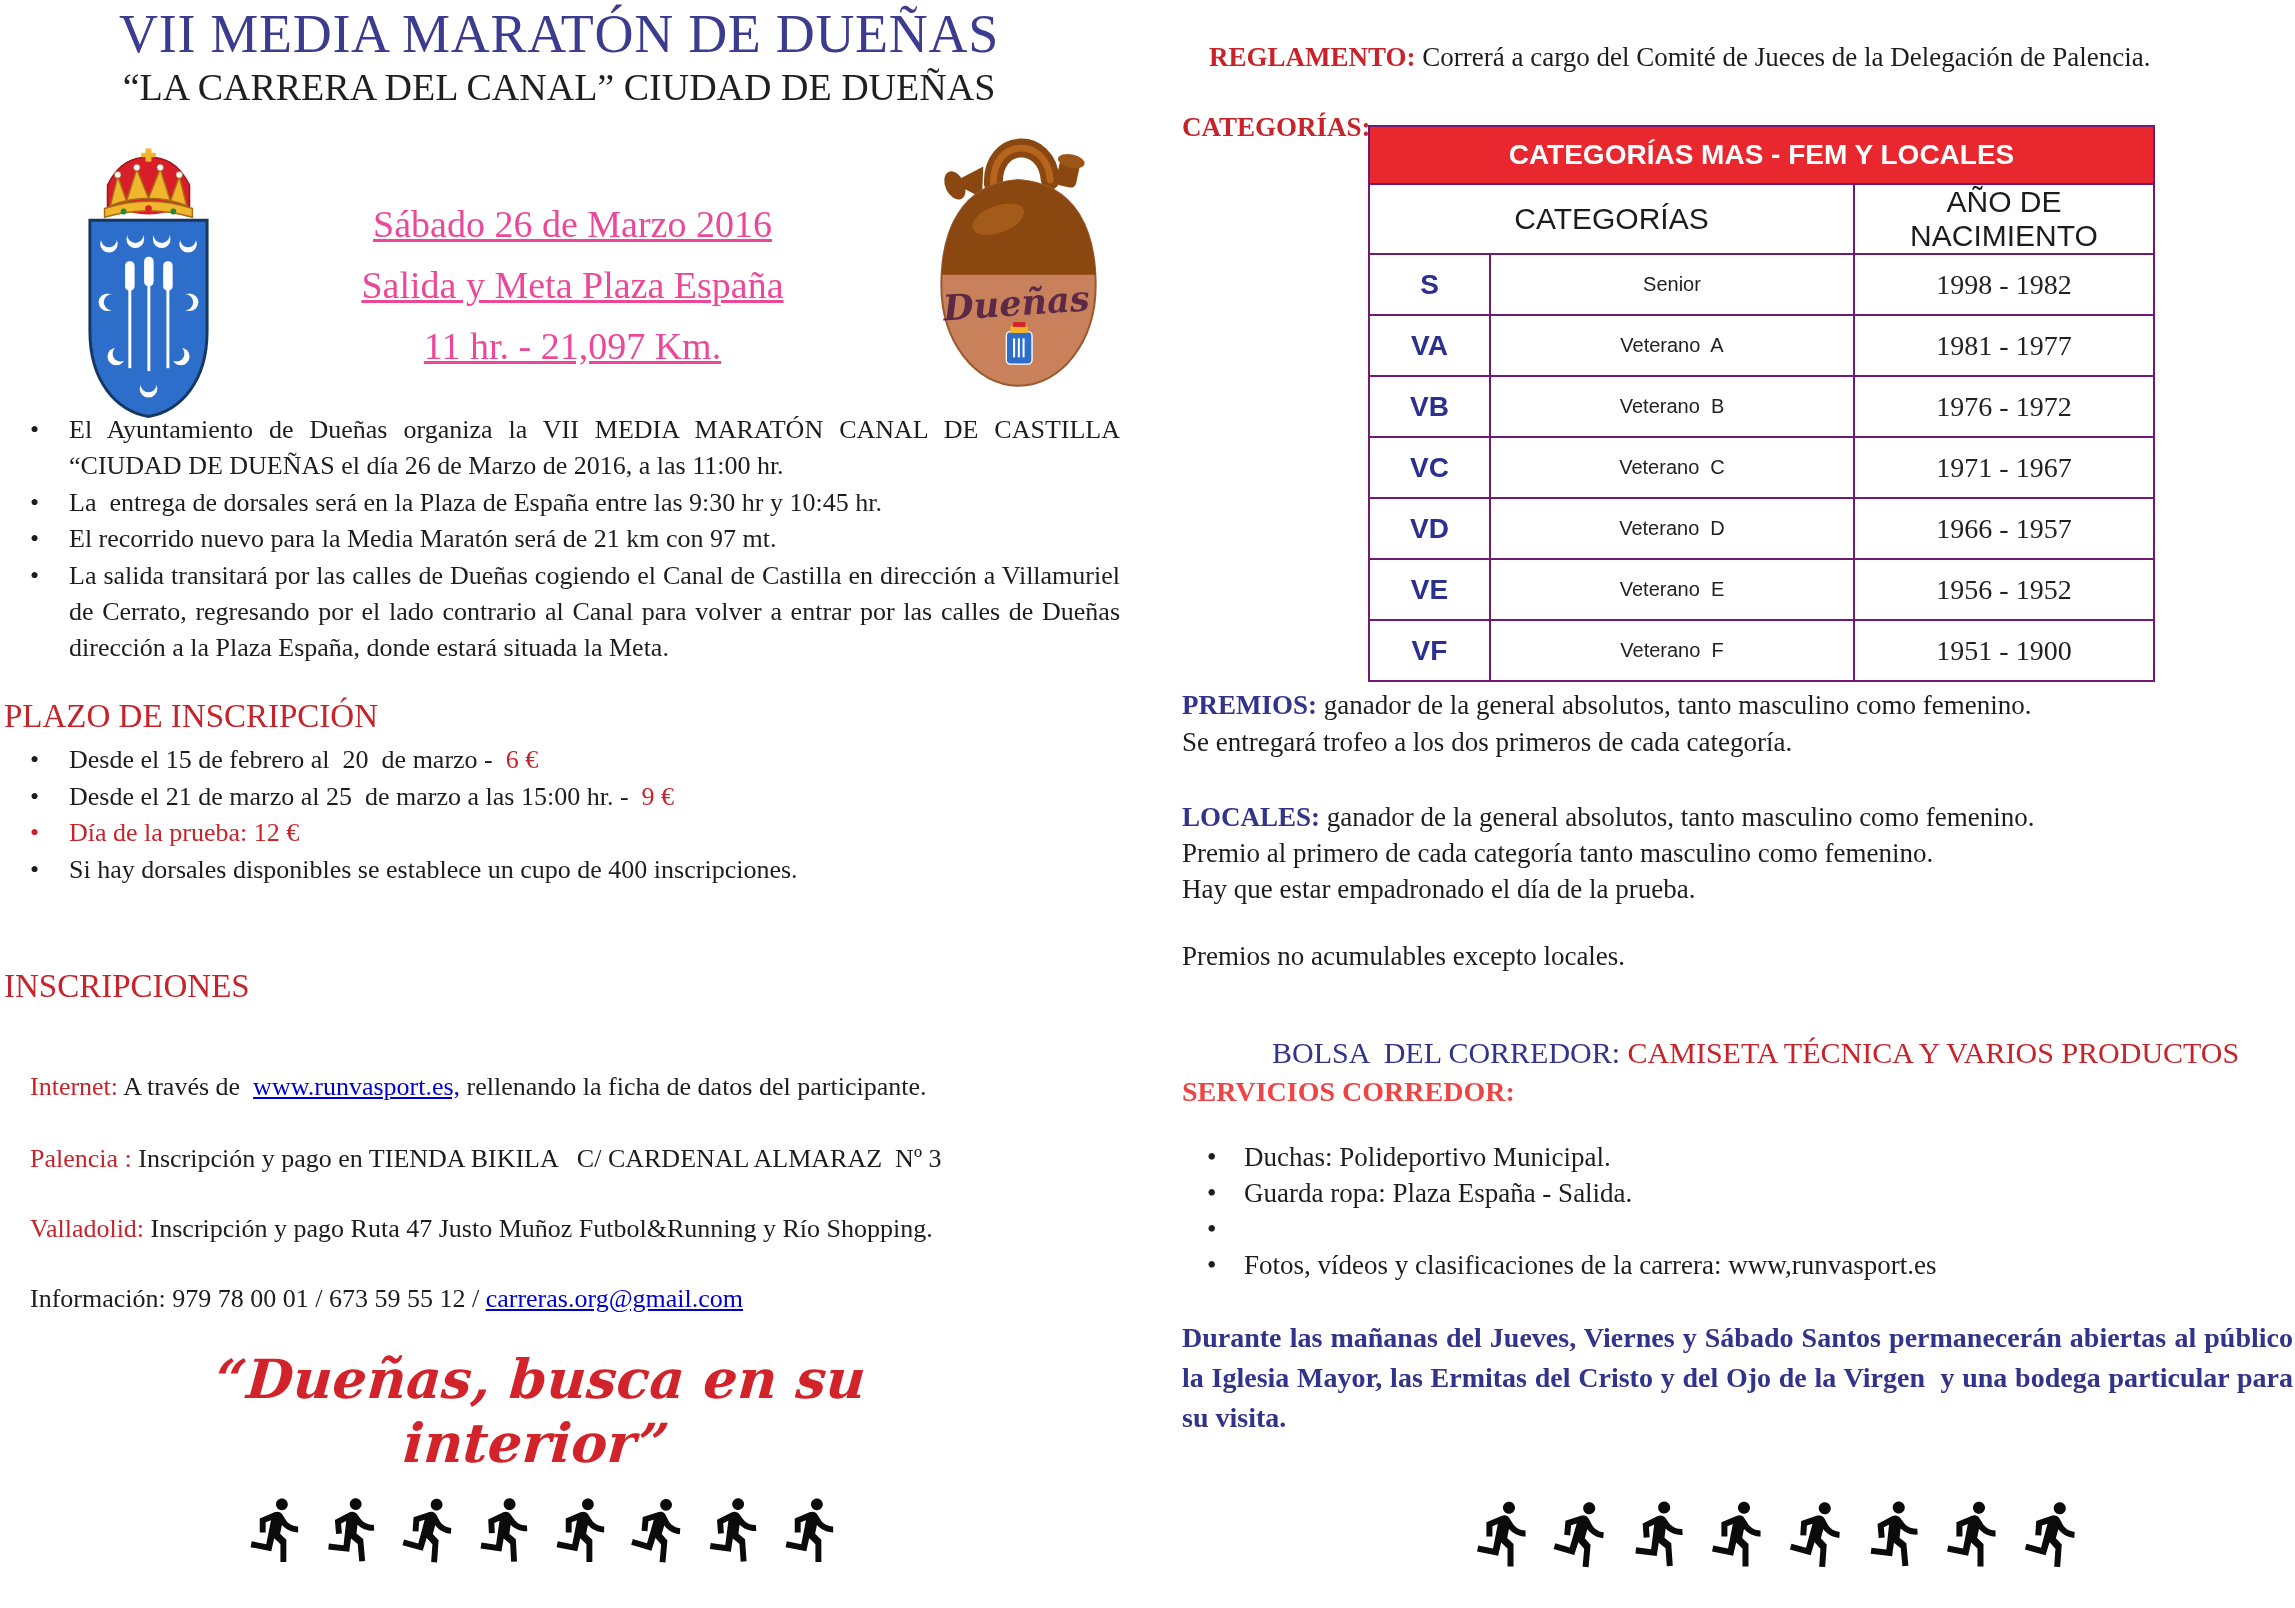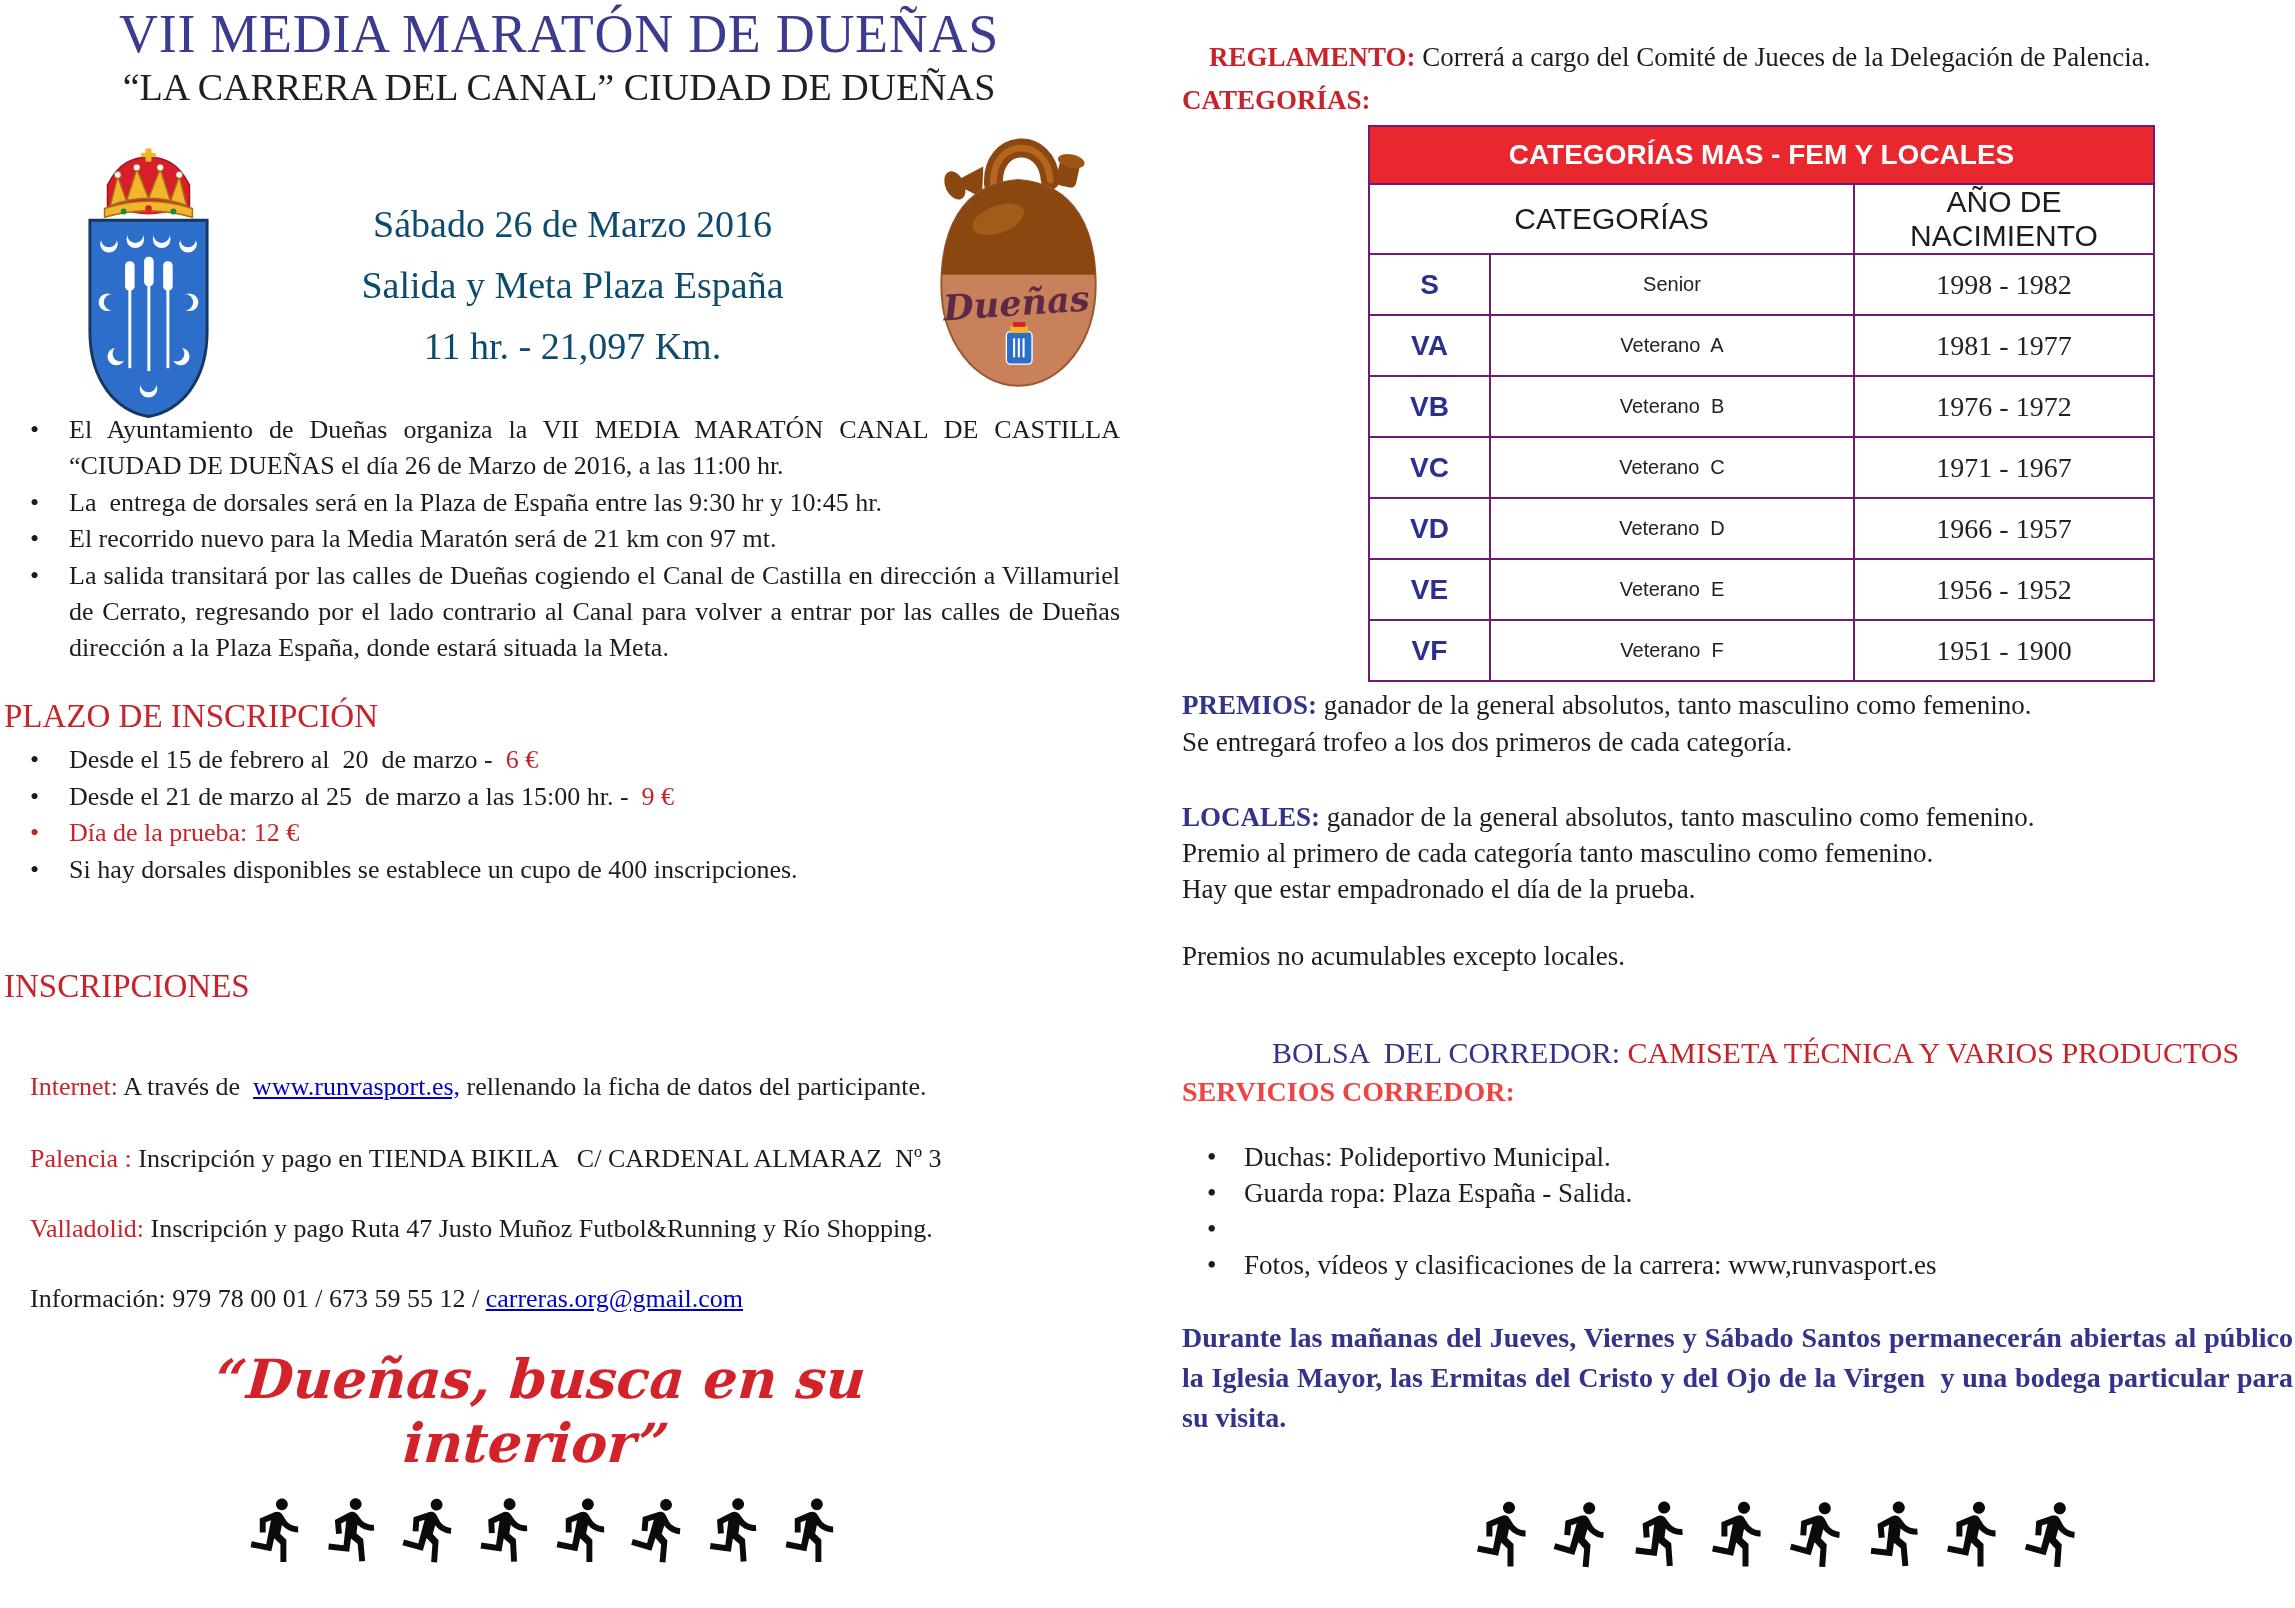--- a/index.html
+++ b/index.html
@@ -1,26 +1,26 @@
 <!DOCTYPE html>
 <html style="font-size:10.8px"><head>
 <meta charset="utf-8">
 <style>
   html,body{margin:0;padding:0;background:#ffffff;}
   .page{position:relative;width:2295px;height:1609px;background:#fff;overflow:hidden;
         font-family:"Liberation Serif", serif;color:#1d1d1d;}
   .abs{position:absolute;}
   .center{text-align:center;}
   .pre{white-space:pre-wrap;}
-  .red{color:#c8232a;}
+  .red{color:#c8232a;margin-top:27px;}
   .darkblue{color:#32338a;}
   .link{color:#0000cc;text-decoration:underline;cursor:pointer;}
   .title{left:27px;top:2.7px;width:1064px;font-size:54px;color:#3b3b8f;letter-spacing:0.7px;}
   .subtitle{left:27px;top:65px;width:1064px;font-size:38px;color:#1f1f1f;}
-  .dateblock{left:256px;top:194px;width:633px;font-size:38px;line-height:61px;color:#0c4a6e;}
+  .dateblock{left:256px;top:194px;width:633px;font-size:38px;line-height:61px;color:#ec4899;text-decoration:underline;}
   .bases{left:162px;top:413px;width:781px;font-size:38px;color:#1f1f1f;}
   .bullets{left:30px;top:412px;width:1090px;font-size:26px;line-height:36px;}
   .bullet-item{display:flex;margin:0 0 0.7px 0;}
   .bullet-item .dot{flex:0 0 39px;}
   .jtext{flex:1;text-align:justify;text-align-last:left;}
   .ntext{flex:1;}
   .plazo-heading{left:4px;top:698px;font-size:33px;color:#c8232a;}
   .plazo-list{left:30px;top:742px;width:1050px;font-size:26px;line-height:36px;}
   .insc-heading{left:4px;top:968px;font-size:33px;color:#c8232a;}
   .bodyline{width:1118px;font-size:26px;}

